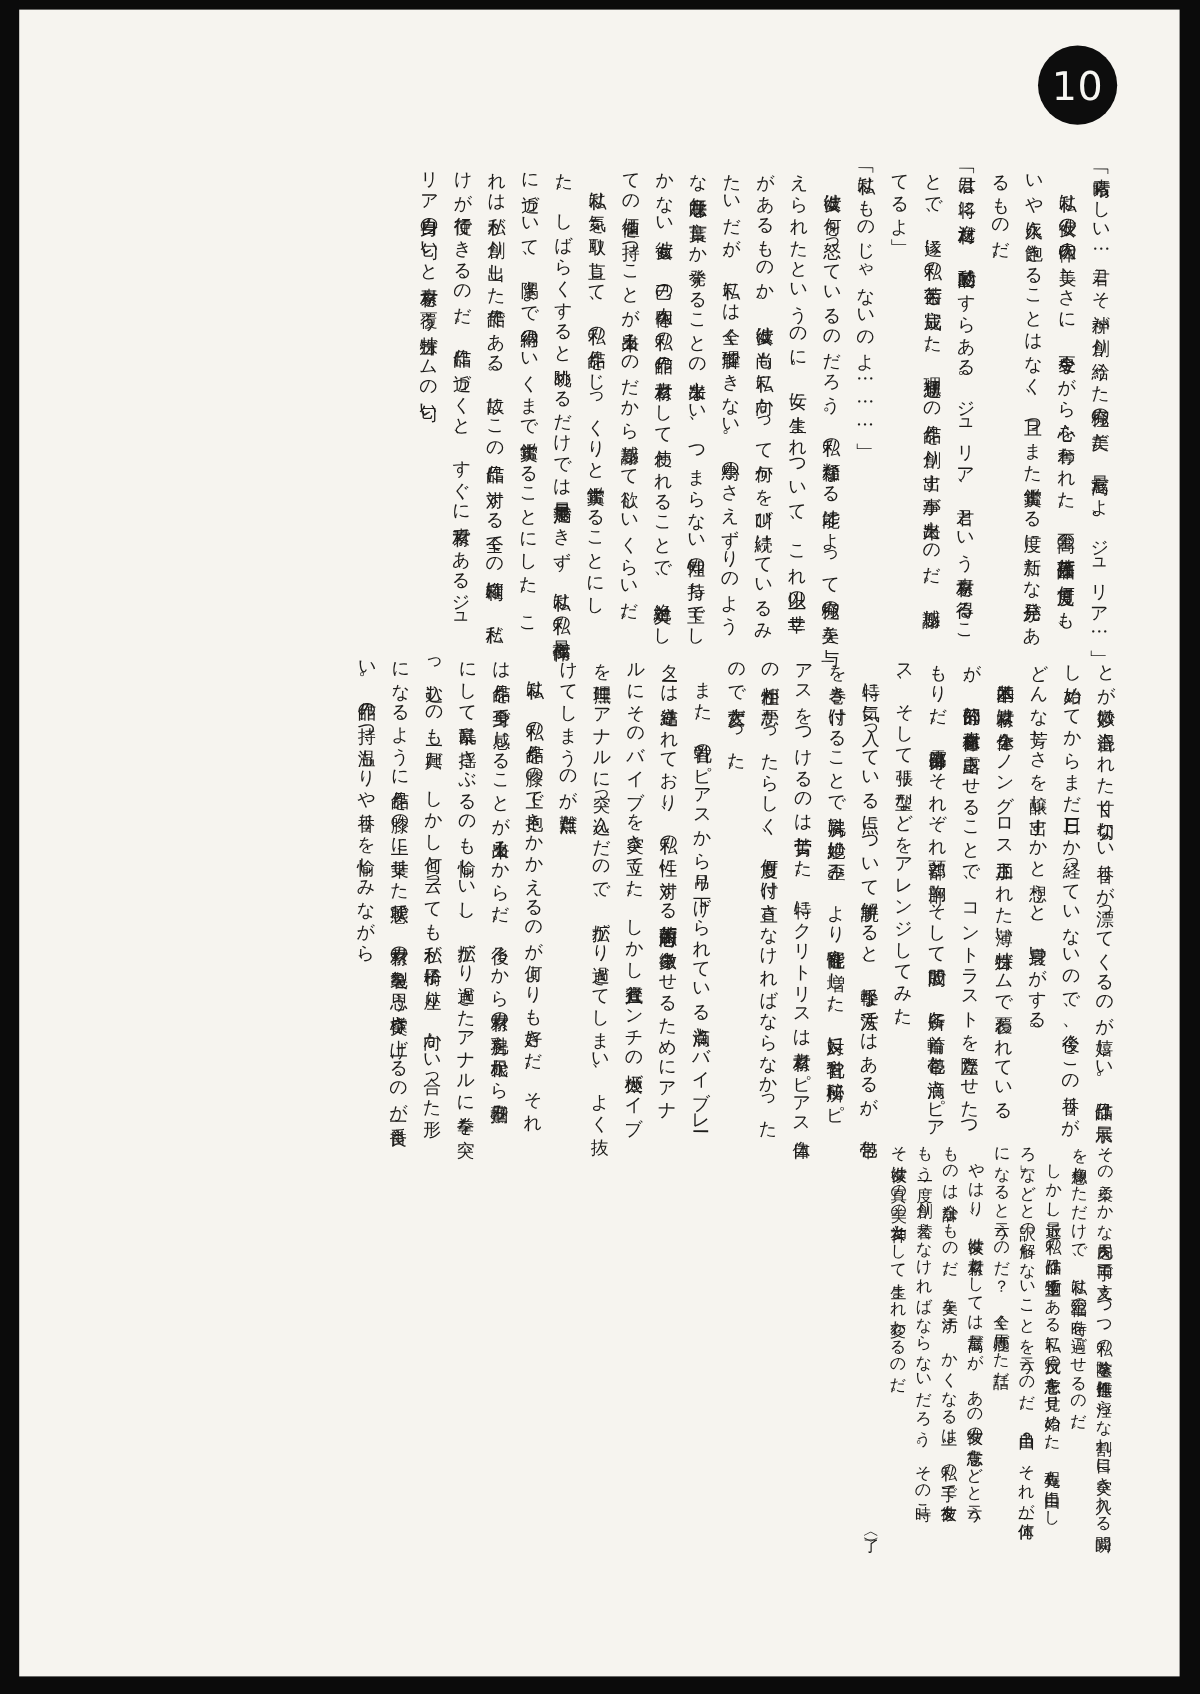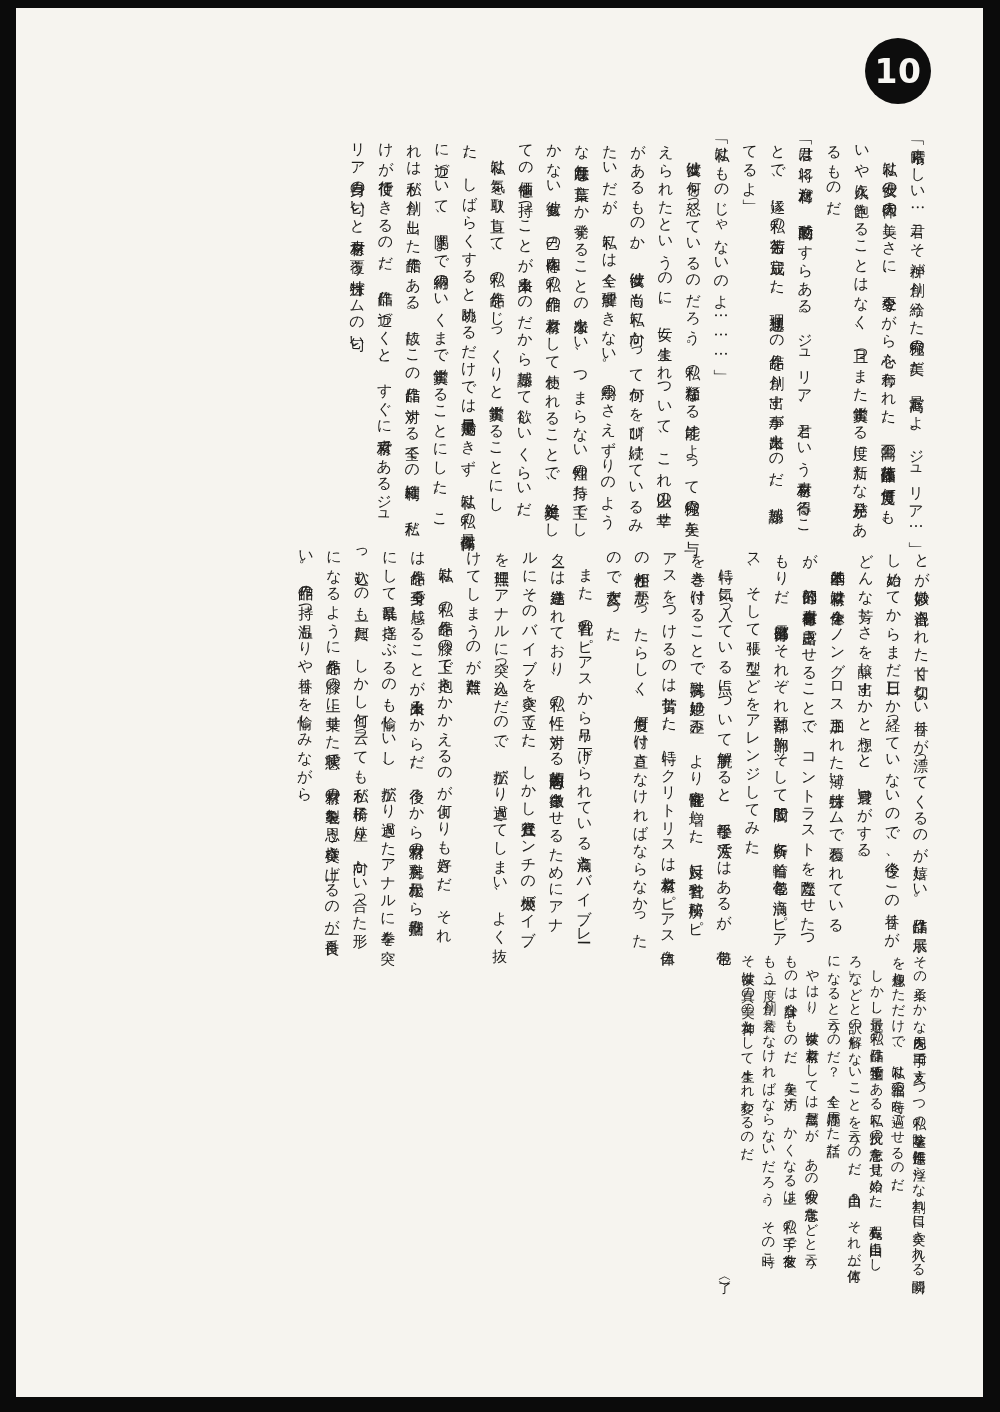--- a/index.html
+++ b/index.html
@@ -32,21 +32,21 @@
     height: 66px;
     border-radius: 50%;
     background: #0d0d0d;
     display: flex;
     align-items: center;
     justify-content: center;
   }
   .page-badge span {
     color: #f7f6f2;
     font-family: "DejaVu Sans", "Liberation Sans", sans-serif;
-    font-weight: bold;
+    font-weight: normal;
     font-size: 33px;
     letter-spacing: 0.5px;
     text-align: right;
   }
   
   .vtext {
     position: absolute;
     writing-mode: vertical-rl;
     text-orientation: upright;
     color: #1e1d1b;

